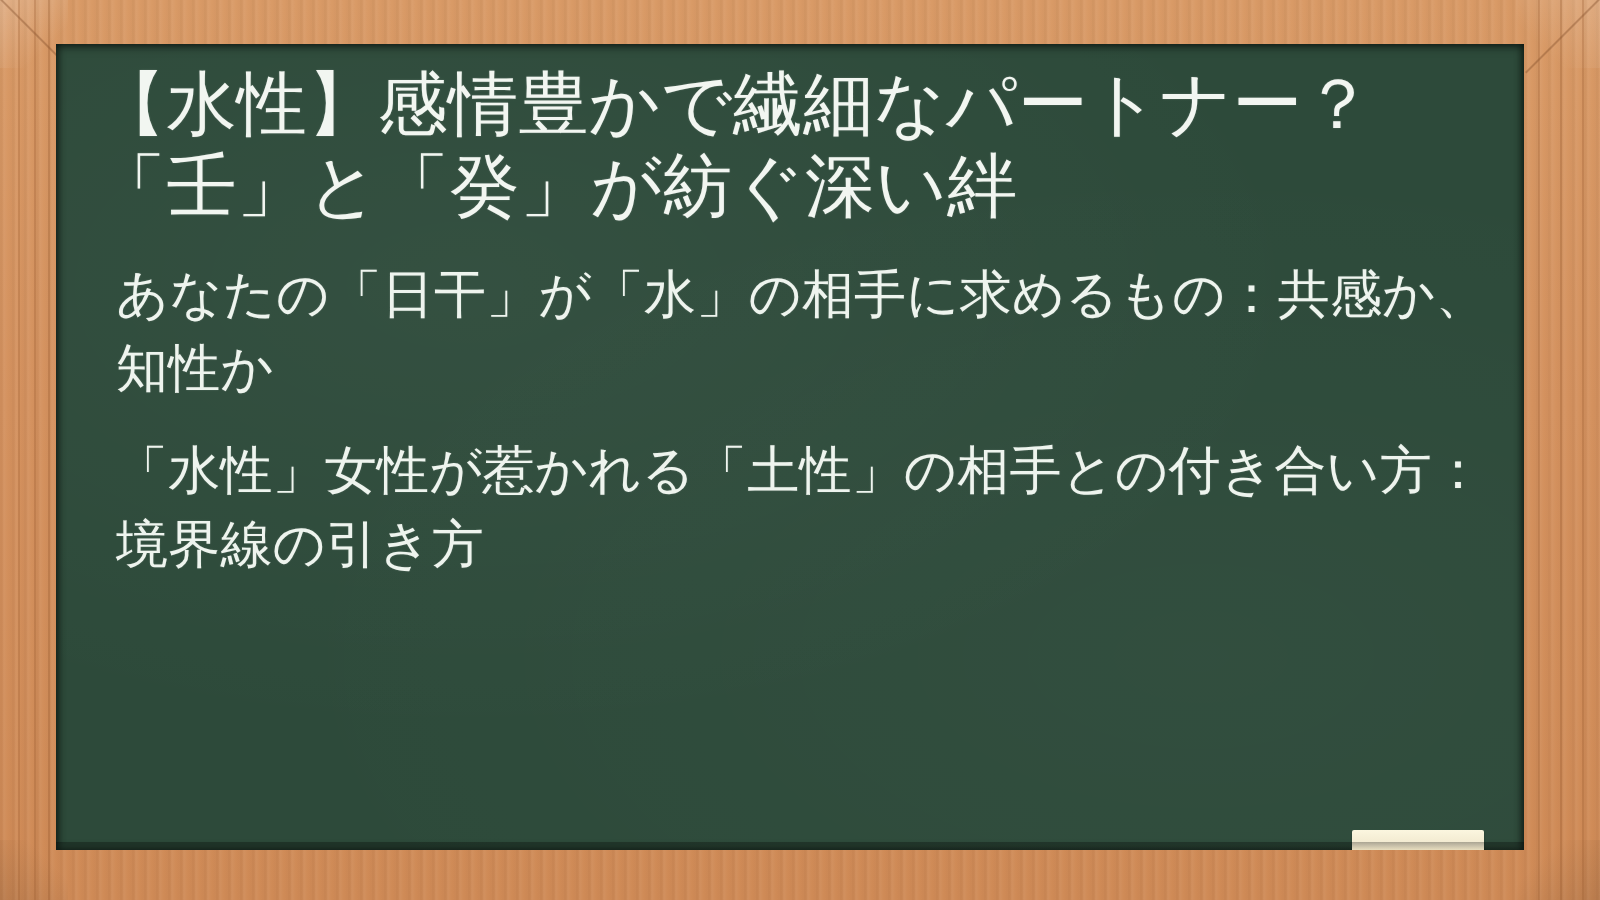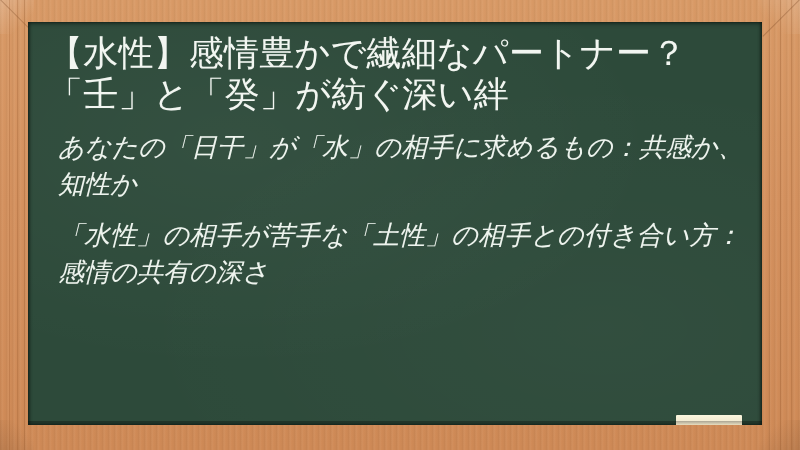--- a/index.html
+++ b/index.html
@@ -108,21 +108,20 @@
     margin: 2px 0 0 0;
     white-space: pre-wrap;
     text-shadow: 0 0 1px rgba(255,255,255,0.22);
   }
 
   
   .items {
     margin: 15px 0 0 0;
     padding: 0;
     list-style: none;
-    font-style: italic;
   }
   .item {
     color: #eef4ee;
     font-size: 26px;
     line-height: 37px;
     font-weight: 400;
     letter-spacing: 0.1px;
     margin: 0 0 14px 0;
     padding-left: 10px;
     white-space: pre-wrap;
@@ -171,21 +170,21 @@
   <div class="grain" style="right:19px"></div>
   <div class="grain" style="right:30px"></div>
 
   <div class="chalkboard">
     <div class="board-inner">
 
       <h1 class="title">【水性】感情豊かで繊細なパートナー？「壬」と「癸」が紡ぐ深い絆</h1>
 
       <ul class="items">
         <li class="item">あなたの「日干」が「水」の相手に求めるもの：共感か、知性か</li>
-        <li class="item">「水性」の相手が苦手な「土性」の相手との付き合い方：感情の共有の深さ</li>
+        <li class="item">「水性」女性が惹かれる「土性」の相手との付き合い方：境界線の引き方</li>
       </ul>
 
     </div>
 
     <div class="chalk"></div>
   </div>
 
   <div class="ledge-shadow"></div>
 
 </div>

